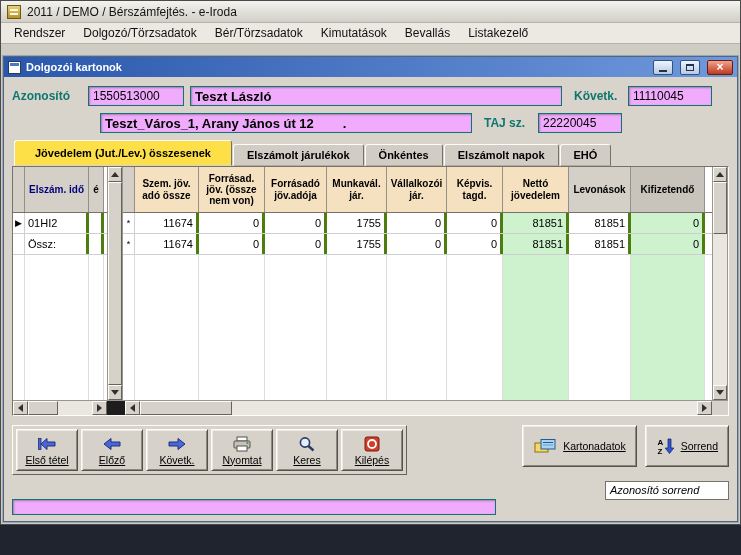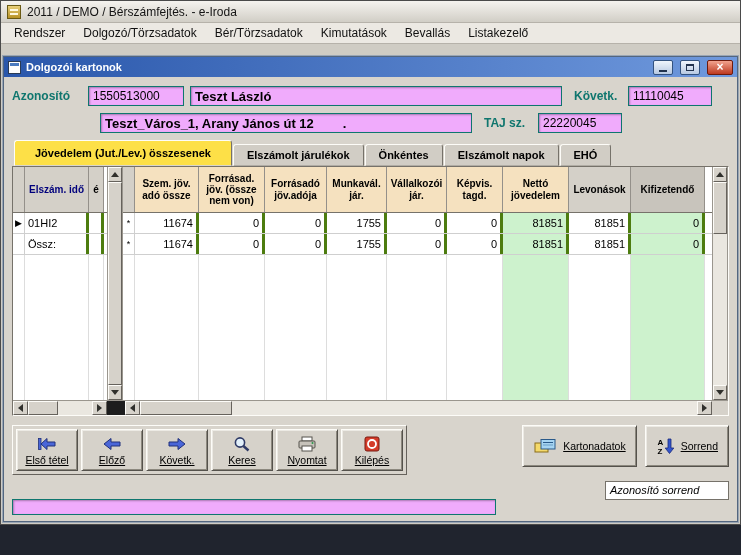--- a/index.html
+++ b/index.html
@@ -321,37 +321,37 @@
               <div class="tbtn">
                 <span class="icn">
                   <svg width="20" height="14" viewBox="0 0 20 14">
                       <polygon points="2,5 11,5 11,1.5 18,7 11,12.5 11,9 2,9" fill="#4a66d8" stroke="#20307a" stroke-width="1"></polygon>
                     </svg>
                 </span>
                 <span class="lbl">Követk.</span>
               </div>
               <div class="tbtn">
                 <span class="icn">
-                  <svg width="18" height="16" viewBox="0 0 18 16">
-                      <circle cx="7" cy="6.5" r="4.6" fill="#e2f0fb" stroke="#2e3a66" stroke-width="1.6"></circle>
-                      <line x1="10.4" y1="10" x2="15.5" y2="14.5" stroke="#2e3a66" stroke-width="2.4"></line>
-                    </svg>
-                </span>
-                <span class="lbl">Keres</span>
-              </div>
-              <div class="tbtn">
-                <span class="icn">
                   <svg width="20" height="16" viewBox="0 0 20 16">
                       <rect x="5" y="1" width="10" height="4" fill="#fff" stroke="#55524c"></rect>
                       <rect x="2" y="5" width="16" height="7" rx="1" fill="#c6c2ba" stroke="#55524c"></rect>
                       <rect x="5" y="10" width="10" height="5" fill="#fff" stroke="#55524c"></rect>
                       <circle cx="15.5" cy="7" r="1" fill="#2a9a4a"></circle>
                     </svg>
                 </span>
                 <span class="lbl">Nyomtat</span>
+              </div>
+              <div class="tbtn">
+                <span class="icn">
+                  <svg width="18" height="16" viewBox="0 0 18 16">
+                      <circle cx="7" cy="6.5" r="4.6" fill="#e2f0fb" stroke="#2e3a66" stroke-width="1.6"></circle>
+                      <line x1="10.4" y1="10" x2="15.5" y2="14.5" stroke="#2e3a66" stroke-width="2.4"></line>
+                    </svg>
+                </span>
+                <span class="lbl">Keres</span>
               </div>
               <div class="tbtn">
                 <span class="icn">
                   <svg width="16" height="16" viewBox="0 0 16 16">
                       <rect x="1" y="1" width="14" height="14" rx="2" fill="#d43c2a" stroke="#7a1a10"></rect>
                       <circle cx="8" cy="8" r="4" fill="none" stroke="#fff" stroke-width="1.8"></circle>
                     </svg>
                 </span>
                 <span class="lbl">Kilépés</span>
               </div>

